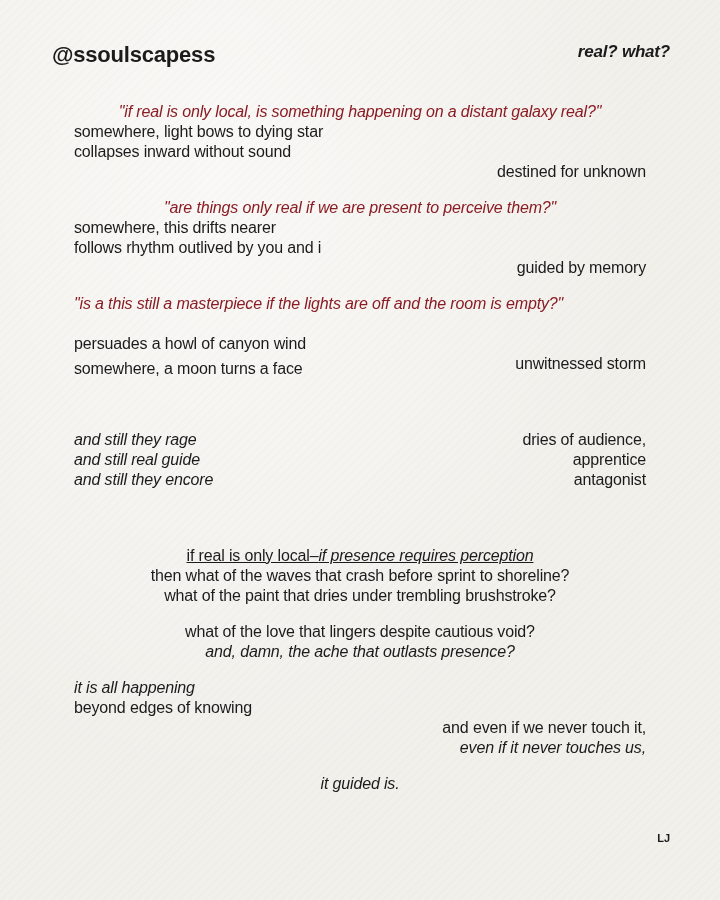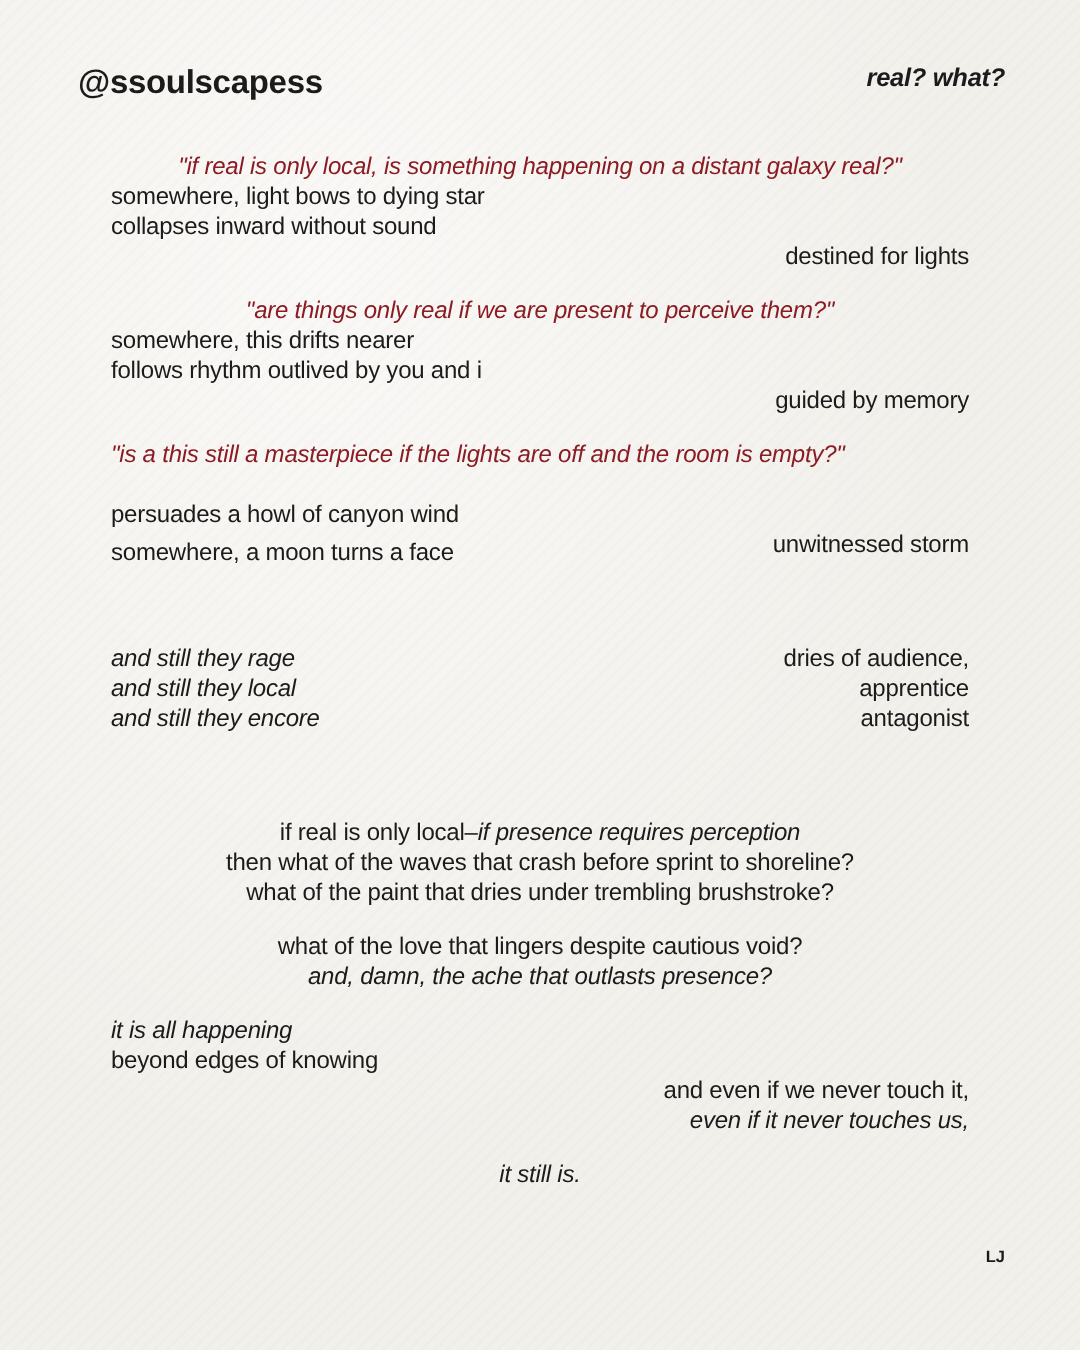--- a/index.html
+++ b/index.html
@@ -26,46 +26,46 @@
   </style>
 </head>
 <body>
 
 <div class="abs handle">@ssoulscapess</div>
 <div class="abs title">real? what?</div>
 
 <div class="abs line quote c" style="top:102px;">"if real is only local, is something happening on a distant galaxy real?"</div>
 <div class="abs line l" style="top:122px;">somewhere, light bows to dying star</div>
 <div class="abs line l" style="top:142px;">collapses inward without sound</div>
-<div class="abs line r" style="top:162px;">destined for lights</div>
+<div class="abs line r" style="top:162px;">destined for unknown</div>
 
 <div class="abs line quote c" style="top:198px;">"are things only real if we are present to perceive them?"</div>
 <div class="abs line l" style="top:218px;">somewhere, this drifts nearer</div>
 <div class="abs line l" style="top:238px;">follows rhythm outlived by you and i</div>
 <div class="abs line r" style="top:258px;">guided by memory</div>
 
 <div class="abs line quote l" style="top:294px;">"is a this still a masterpiece if the lights are off and the room is empty?"</div>
 <div class="abs line l" style="top:314px;margin-top:45px;">somewhere, a moon turns a face</div>
 <div class="abs line l" style="top:334px;">persuades a howl of canyon wind</div>
 <div class="abs line r" style="top:354px;">unwitnessed storm</div>
 
 <div class="abs line it l" style="top:430px;">and still they rage</div>
-<div class="abs line it l" style="top:450px;">and still they local</div>
+<div class="abs line it l" style="top:450px;">and still real guide</div>
 <div class="abs line it l" style="top:470px;">and still they encore</div>
 <div class="abs line r" style="top:430px;">dries of audience,</div>
 <div class="abs line r" style="top:450px;">apprentice</div>
 <div class="abs line r" style="top:470px;">antagonist</div>
 
-<div class="abs line c" style="top:546px;">
+<div class="abs line c" style="top:546px;text-decoration:underline;">
   <span>if real is only local–</span><span class="it">if presence requires perception</span>
 </div>
 <div class="abs line c" style="top:566px;">then what of the waves that crash before sprint to shoreline?</div>
 <div class="abs line c" style="top:586px;">what of the paint that dries under trembling brushstroke?</div>
 <div class="abs line c" style="top:622px;">what of the love that lingers despite cautious void?</div>
 <div class="abs line it c" style="top:642px;">and, damn, the ache that outlasts presence?</div>
 
 <div class="abs line it l" style="top:678px;">it is all happening</div>
 <div class="abs line l" style="top:698px;">beyond edges of knowing</div>
 <div class="abs line r" style="top:718px;">and even if we never touch it,</div>
 <div class="abs line it r" style="top:738px;">even if it never touches us,</div>
-<div class="abs line it c" style="top:774px;">it still is.</div>
+<div class="abs line it c" style="top:774px;">it guided is.</div>
 
 <div class="abs sig">LJ</div>
 
 </body></html>

